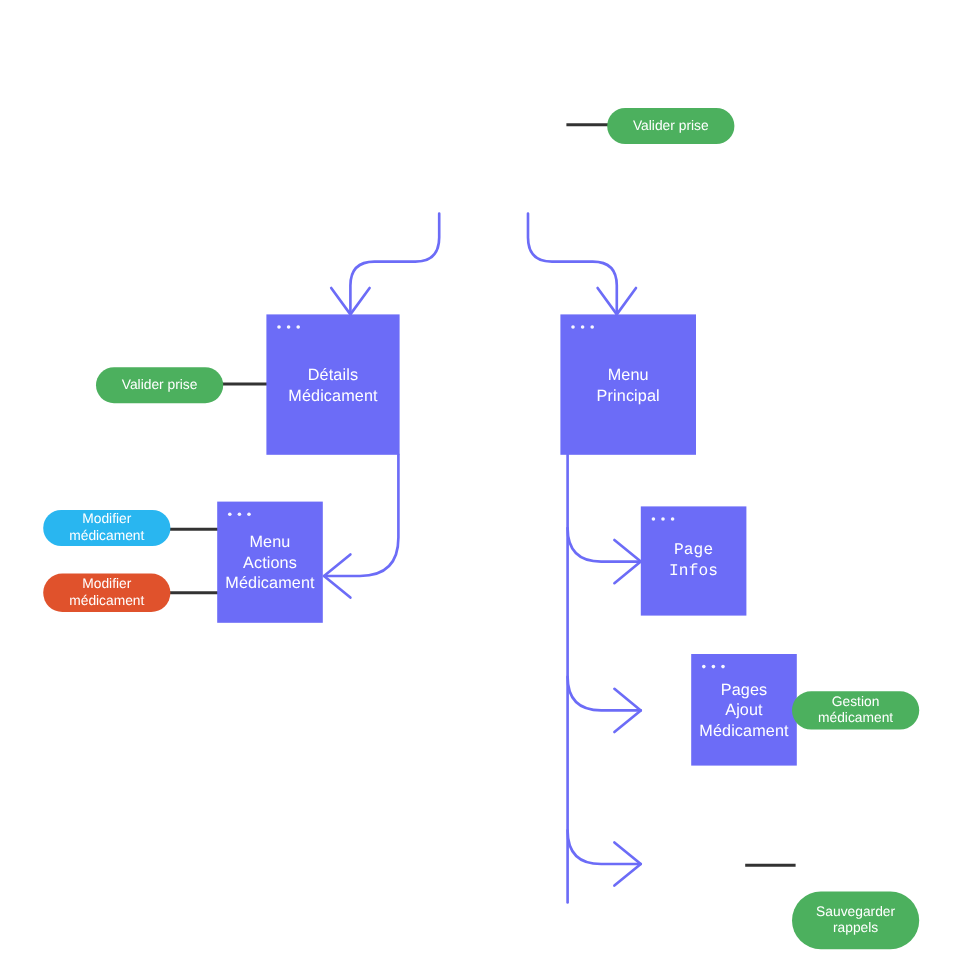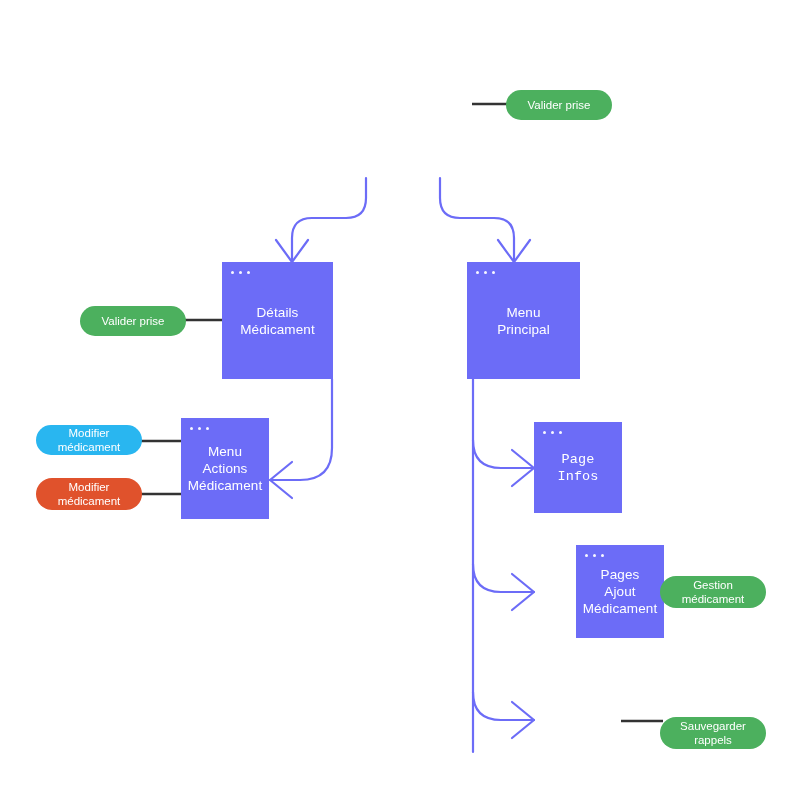--- a/index.html
+++ b/index.html
@@ -192,16 +192,16 @@
 
   <div class="pill blue" style="left:36px; top:425px; width:106px; height:20px;">Modifier
 médicament</div>
 
   <div class="pill orange" style="left:36px; top:478px; width:106px; height:32px;">Modifier
 médicament</div>
 
   <div class="pill green" style="left:660px; top:576px; width:106px; height:32px;">Gestion
 médicament</div>
 
-  <div class="pill green" style="left:660px; top:717px; width:106px; height:32px;">Sauvegarder
+  <div class="pill green" style="left:660px; top:743px; width:106px; height:48px;">Sauvegarder
 rappels</div>
 
 </div>
 
 </body></html>

